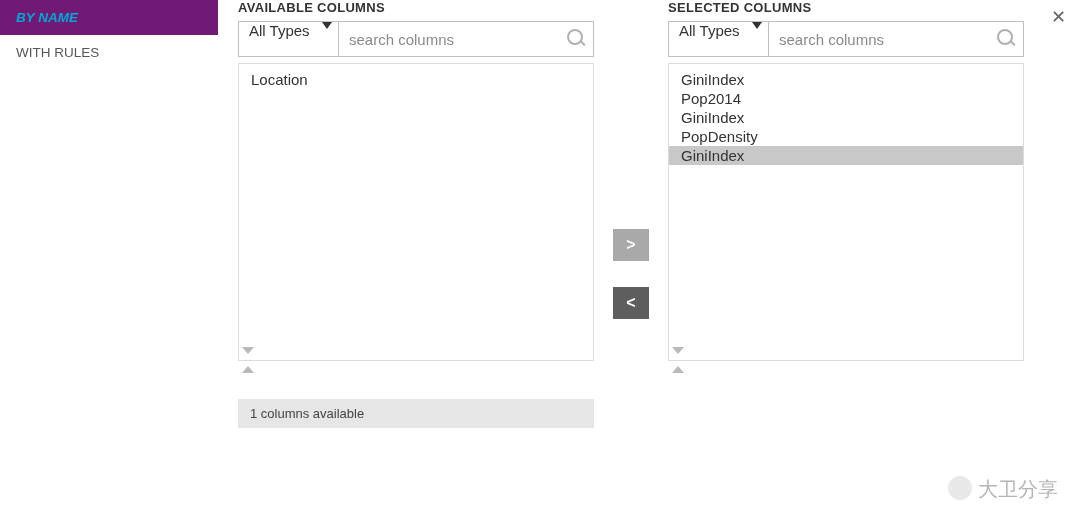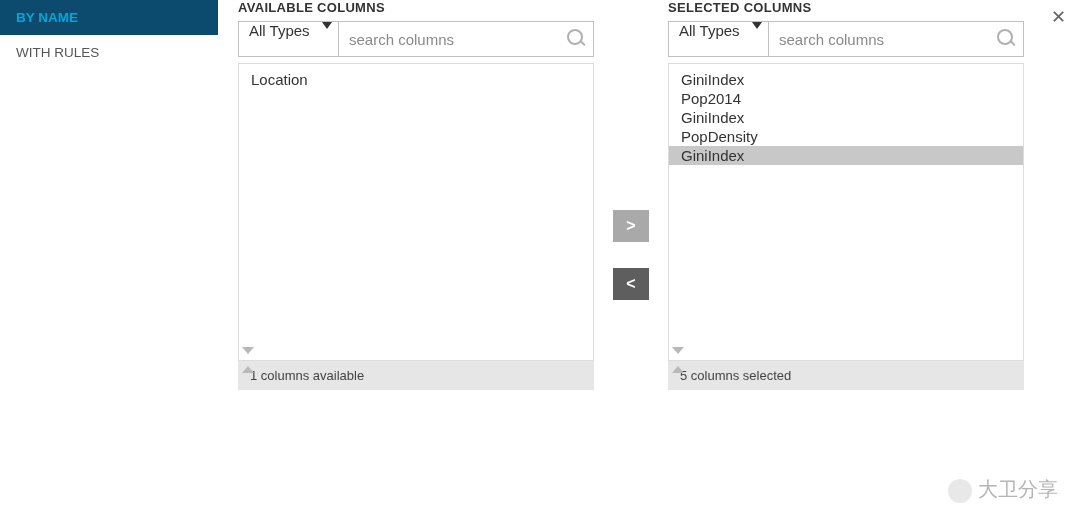--- a/index.html
+++ b/index.html
@@ -3,21 +3,21 @@
 <meta charset="utf-8">
 <style>
 * { box-sizing: border-box; margin: 0; padding: 0; }
 body { font-family: "Segoe UI Light", "Segoe UI", Arial, sans-serif; background: #fff; color: #333; width: 1080px; height: 511px; overflow: hidden; }
 .dialog { position: relative; width: 100%; height: 100%; }
 .close-x { position: absolute; top: 6px; right: 14px; font-size: 18px; color: #666; cursor: pointer; font-family: Arial; }
 .title { font-size: 30px; font-weight: 300; color: #565656; padding: 18px 0 22px 20px; }
 .content { display: flex; padding: 0 0 0 0; }
 .sidebar { width: 218px; }
 .side-item { padding: 10px 16px; font-size: 13.5px; font-family: "Segoe UI", Arial; color: #565656; cursor: pointer; }
-.side-item.active { background: #0c4a6e; color: #00a8d9; font-weight: 600; }
+.side-item.active { background: #701a75; color: #00a8d9; font-weight: 600; font-style: italic; }
 .main { flex: 1; display: flex; padding-top: 0px; padding-right: 10px; }
 .panel { display: flex; flex-direction: column; }
 .panel.avail { width: 356px; margin-left: 20px; }
 .panel.sel { width: 356px; }
 .panel-header { font-size: 13px; font-weight: 600; letter-spacing: 0.3px; color: #333; margin-bottom: 6px; font-family: "Segoe UI", Arial; }
 .filter-row { display: flex; border: 1px solid #c0c0c0; height: 36px; }
 .type-select { width: 100px; font-size: 15px; padding: 0 6px 0 10px; border: none; border-right: 1px solid #c0c0c0; display: flex; align-items: flex-start; justify-content: space-between; cursor: pointer; background: #fff; }
 .tri { width: 0; height: 0; border-left: 5px solid transparent; border-right: 5px solid transparent; border-top: 7px solid #333; }
 .search-wrap { flex: 1; display: flex; align-items: center; padding: 0 6px 0 10px; gap: 7px; }
 .search-wrap input { flex: 1; border: none; outline: none; font-size: 15px; color: #444; font-family: "Segoe UI", Arial; }
@@ -26,25 +26,25 @@
 .mag::before { content:""; position:absolute; width: 12px; height: 12px; border: 2px solid #b0b0b0; border-radius: 50%; top: 0; left: 0; }
 .mag::after { content:""; position:absolute; width: 7px; height: 2px; background:#b0b0b0; transform: rotate(45deg); top: 13px; left: 12px; border-radius: 1px; }
 .list-box { margin-top: 6px; border: 1px solid #dcdcdc; height: 298px; background: #fff; display: flex; flex-direction: column; }
 .list-items { flex: 1; padding: 6px 0; }
 .list-item { padding: 1px 12px; font-size: 15px; color: #333; cursor: pointer; font-family: "Segoe UI", Arial; }
 .list-item.selected { background: #c8c8c8; }
 .scroll-col { width: 18px; background: #f3f3f3; position: relative; }
 .sc-up, .sc-dn { position: absolute; left: 3px; width: 0; height: 0; border-left: 6px solid transparent; border-right: 6px solid transparent; }
 .sc-up { top: 6px; border-bottom: 7px solid #b9b9b9; }
 .sc-dn { bottom: 6px; border-top: 7px solid #b9b9b9; }
-.footer-bar { background: #e6e6e6; padding: 7px 12px; font-size: 13px; color: #444; font-family: "Segoe UI", Arial; }
+.footer-bar { background: #e6e6e6; padding: 7px 12px; font-size: 13px; color: #444; font-family: "Segoe UI", Arial; margin-top: 38px; }
 .mover { width: 74px; display: flex; flex-direction: column; align-items: center; justify-content: center; padding-top: 120px; gap: 26px; }
 .mv-btn { width: 36px; height: 32px; background: #a9a9a9; color: #fff; display: flex; align-items: center; justify-content: center; font-size: 16px; cursor: pointer; font-weight: 600; }
 .mv-btn.dark { background: #5e5e5e; }
-.watermark { position: absolute; right: 22px; bottom: 8px; font-size: 20px; color: #b5b5b5; font-weight: 400; font-family: "Segoe UI", Arial; display:flex; align-items:flex-end; gap:6px; }
+.watermark { position: absolute; right: 22px; bottom: 8px; font-size: 20px; color: #b5b5b5; font-weight: 400; font-family: "Segoe UI", Arial; display:flex; align-items:flex-start; gap:6px; }
 .water-bubble { width:24px; height:24px; border-radius:50%; background:#e8e8e8; display:inline-block; }
 </style>
 </head>
 <body>
 
 <div class="dialog">
   <div class="close-x">✕</div>
 
   <div class="content">
 
@@ -108,21 +108,20 @@
             <div class="list-item"><span>Pop2014</span></div>
             <div class="list-item"><span>GiniIndex</span></div>
             <div class="list-item"><span>PopDensity</span></div>
             <div class="list-item selected"><span>GiniIndex</span></div>
           </div>
           <div class="scroll-col">
             <div class="sc-up"></div>
             <div class="sc-dn"></div>
           </div>
         </div>
-        <div class="footer-bar">5 columns selected</div>
       </div>
 
     </div>
   </div>
 
   <div class="watermark">
     <span class="water-bubble"></span>
     <span>大卫分享</span>
   </div>
 </div>

